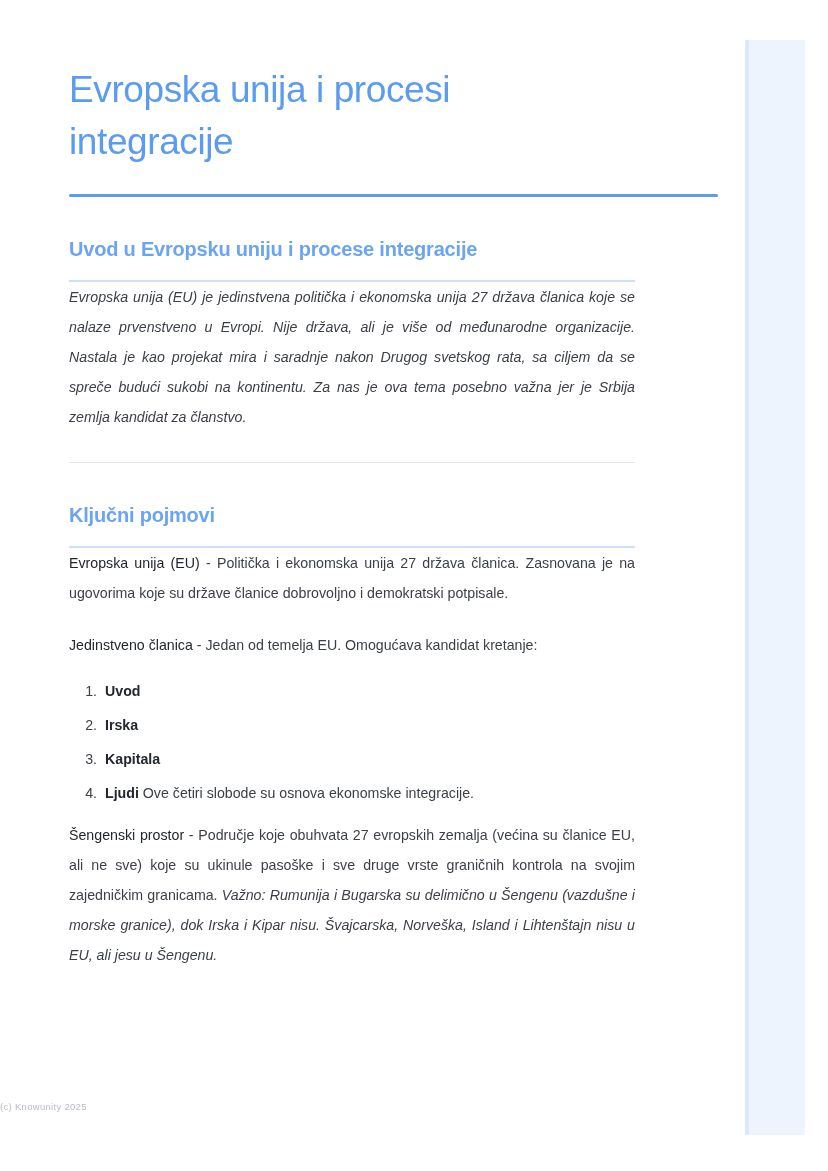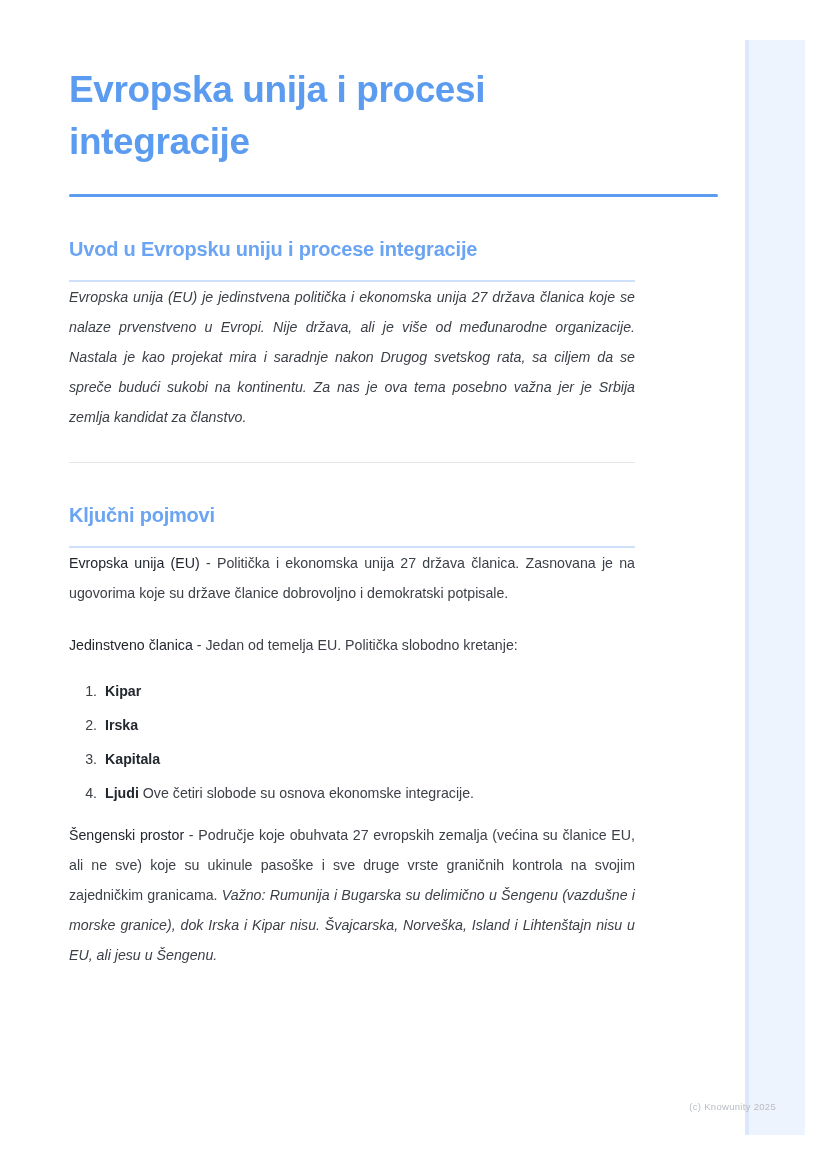--- a/index.html
+++ b/index.html
@@ -38,21 +38,21 @@
     height: 1171px;
     box-sizing: border-box;
     padding: 64px 0 0 69px;
   }
 
   .doc-title {
     margin: 0;
     width: 520px;
     font-size: 37px;
     line-height: 52px;
-    font-weight: bold;
+    font-weight: normal;
     letter-spacing: -0.4px;
     color: #5b9bf0;
   }
 
   .title-rule {
     margin-top: 26px;
     width: 649px;
     height: 3px;
     background: #5b9bf0;
     border-radius: 2px;
@@ -130,21 +130,21 @@
     font-weight: bold;
     color: #23272e;
   }
 
   
   .footer {
     position: absolute;
     left: 0;
     top: 1101px;
     width: 776px;
-    text-align: right;
+    text-align: left;
     font-size: 9.5px;
     letter-spacing: 0.3px;
     color: #b8bcc4;
   }
 </style>
 </head>
 <body>
 
 <div class="edge-strip"></div>
 
@@ -166,26 +166,26 @@
 
   <h2 class="section-title">Ključni pojmovi</h2>
 
   <div class="section-rule"></div>
 
   <p class="body gap-terms">
     <b>Evropska unija (EU)</b><span> - Politička i ekonomska unija 27 država članica. Zasnovana je na ugovorima koje su države članice dobrovoljno i demokratski potpisale.</span>
   </p>
 
   <p class="body">
-    <b>Jedinstveno članica</b><span> - Jedan od temelja EU. Politička slobodno kretanje:</span>
+    <b>Jedinstveno članica</b><span> - Jedan od temelja EU. Omogućava kandidat kretanje:</span>
   </p>
 
   <ol class="freedoms">
     <li>
-      <span class="term">Kipar</span><span></span>
+      <span class="term">Uvod</span><span></span>
     </li>
     <li>
       <span class="term">Irska</span><span></span>
     </li>
     <li>
       <span class="term">Kapitala</span><span></span>
     </li>
     <li>
       <span class="term">Ljudi</span><span> Ove četiri slobode su osnova ekonomske integracije.</span>
     </li>

